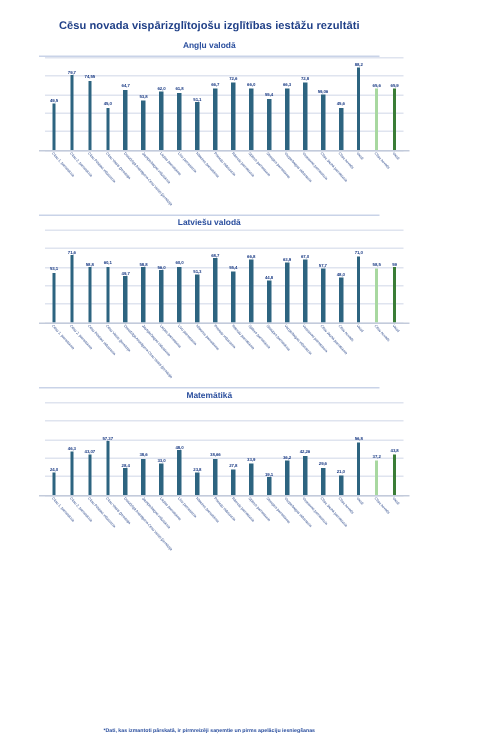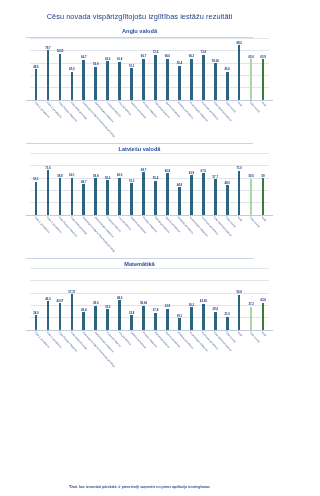--- a/index.html
+++ b/index.html
@@ -12,21 +12,21 @@
   #page {
     width: 279px; height: 496px;
     position: relative;
     background: #ffffff;
     padding: 0;
   }
   .main-title {
     text-align: center;
     color: #1f3f87;
     font-size: 7.4px;
-    font-weight: normal;
+    font-weight: bold;
     letter-spacing: 0.05px;
     padding: 13px 8px 4px 8px;
     line-height: 1.2;
   }
   .chart-block {
     position: relative;
     padding: 0 4px;
   }
   .chart-title {
     text-align: center;

